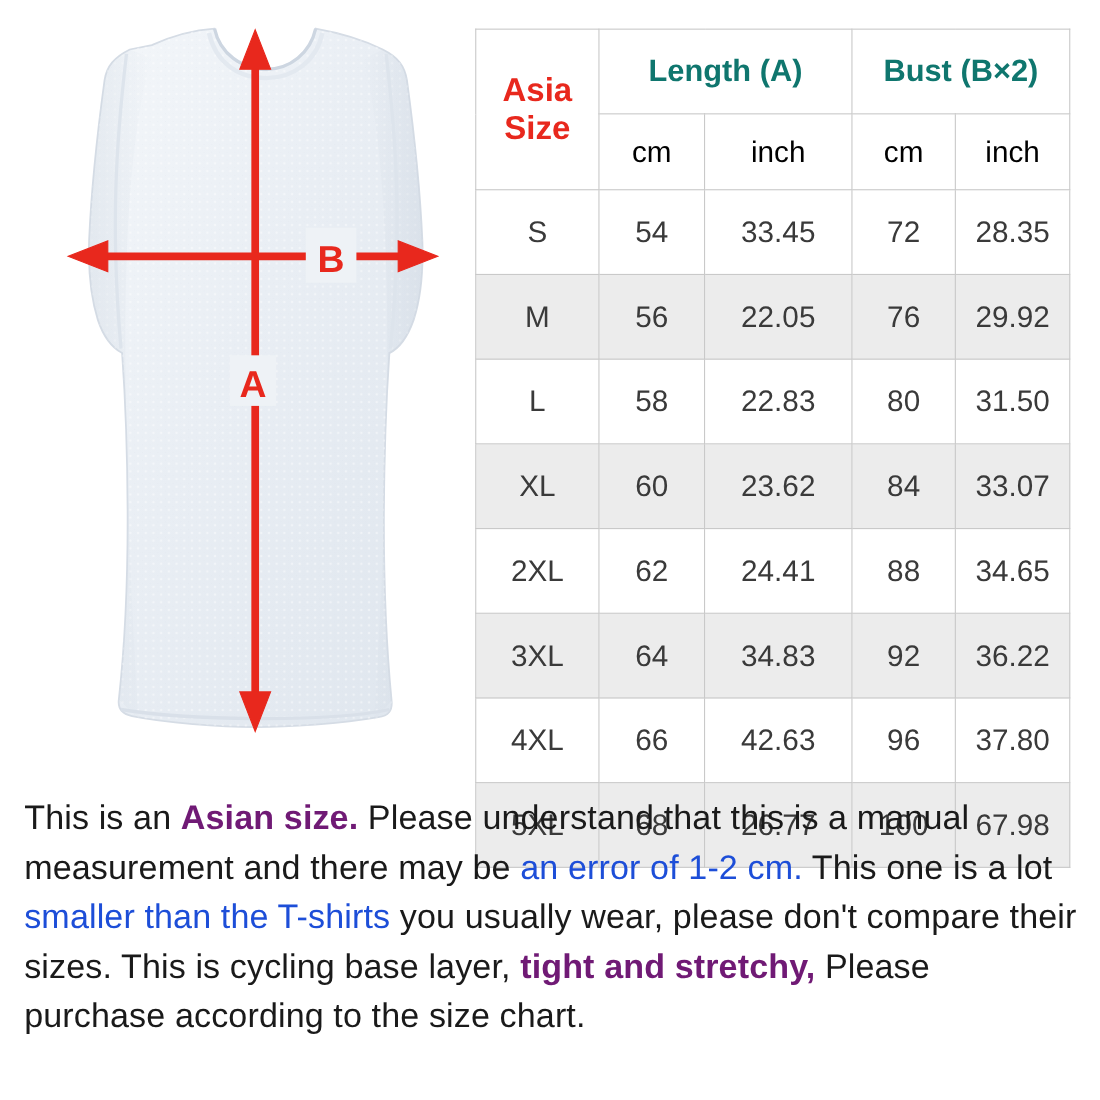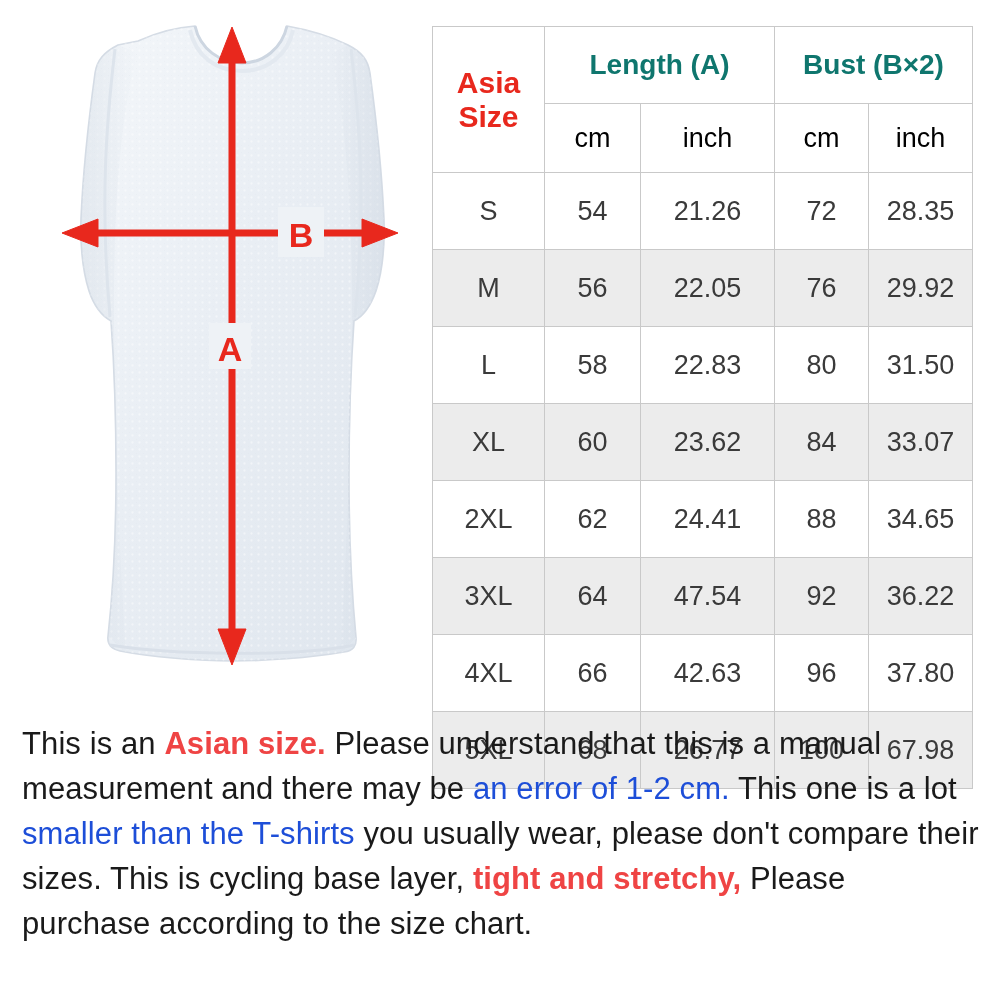--- a/index.html
+++ b/index.html
@@ -100,21 +100,21 @@
     left: 22px;
     top: 690px;
     width: 960px;
     font-family: "Liberation Sans", sans-serif;
     font-size: 31px;
     line-height: 45px;
     color: #1a1a1a;
     letter-spacing: 0.1px;
   }
   .red { color: #1d4ed8; }
-  .red-bold { color: #ef4444; font-weight: bold; }
+  .red-bold { color: #701a75; font-weight: bold; }
 
   
   .svg-label {
     font-family: "Liberation Sans", sans-serif;
     font-weight: bold;
     font-size: 34px;
     fill: #e8281d;
   }
 </style>
 </head>
@@ -246,21 +246,21 @@
             <th class="sub">cm</th>
             <th class="sub">inch</th>
             <th class="sub">cm</th>
             <th class="sub">inch</th>
           </tr>
         </thead>
         <tbody>
           <tr>
             <td>S</td>
             <td>54</td>
-            <td>21.26</td>
+            <td>33.45</td>
             <td>72</td>
             <td>28.35</td>
           </tr>
           <tr class="shaded">
             <td>M</td>
             <td>56</td>
             <td>22.05</td>
             <td>76</td>
             <td>29.92</td>
           </tr>
@@ -281,21 +281,21 @@
           <tr>
             <td>2XL</td>
             <td>62</td>
             <td>24.41</td>
             <td>88</td>
             <td>34.65</td>
           </tr>
           <tr class="shaded">
             <td>3XL</td>
             <td>64</td>
-            <td>47.54</td>
+            <td>34.83</td>
             <td>92</td>
             <td>36.22</td>
           </tr>
           <tr>
             <td>4XL</td>
             <td>66</td>
             <td>42.63</td>
             <td>96</td>
             <td>37.80</td>
           </tr>

